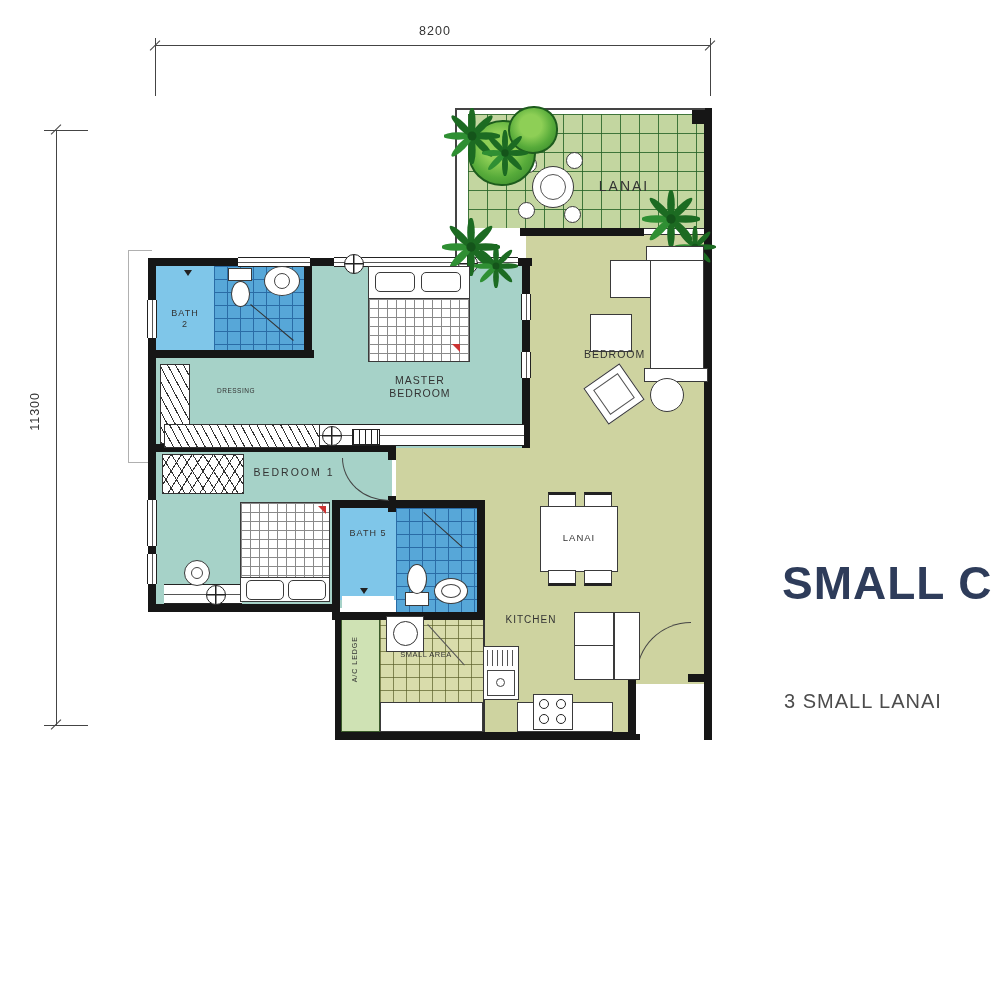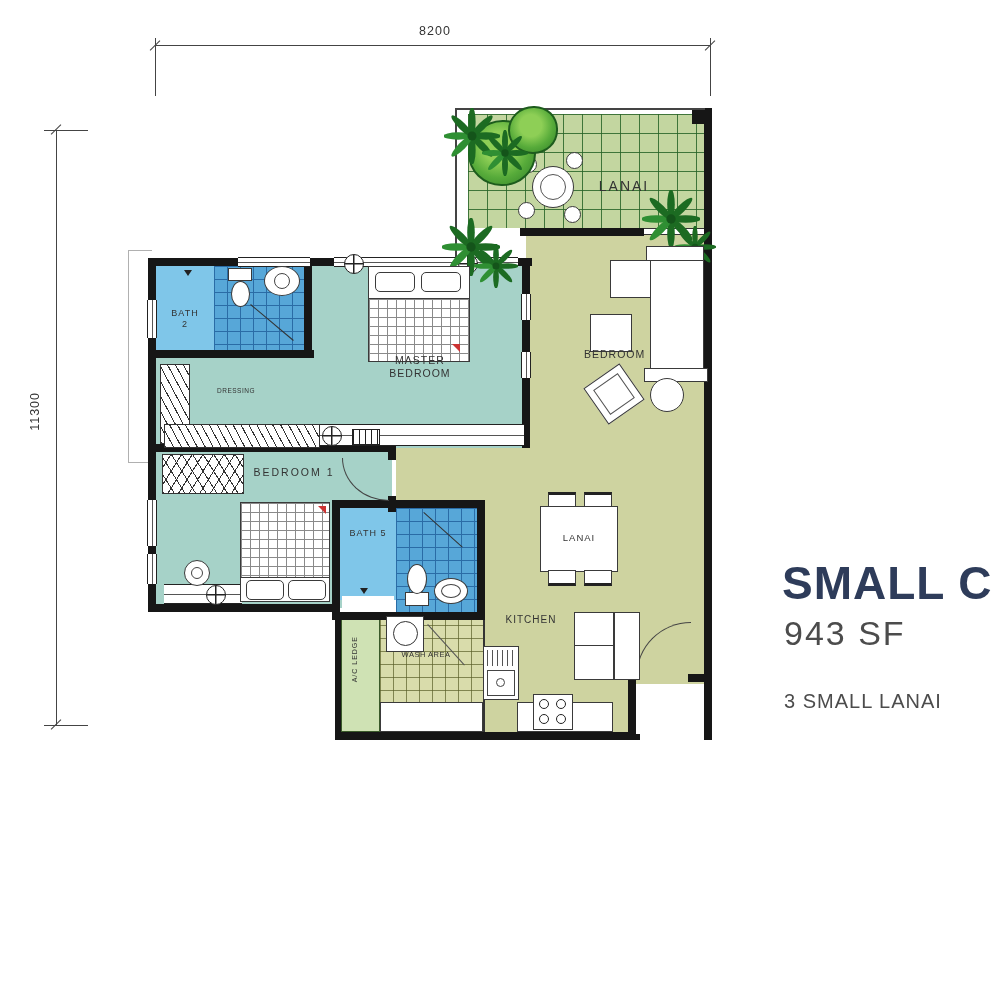--- a/index.html
+++ b/index.html
@@ -231,27 +231,26 @@
   <div class="abs circle" style="left:191px;top:567px;width:12px;height:12px;border:1px solid #444"></div>
 
   <div class="furn" style="left:548px;top:492px;width:28px;height:16px;border-top:3px solid #222"></div>
   <div class="furn" style="left:584px;top:492px;width:28px;height:16px;border-top:3px solid #222"></div>
   <div class="furn" style="left:540px;top:506px;width:78px;height:66px"></div>
   <div class="furn" style="left:548px;top:570px;width:28px;height:16px;border-bottom:3px solid #222"></div>
   <div class="furn" style="left:584px;top:570px;width:28px;height:16px;border-bottom:3px solid #222"></div>
 
   <div class="lbl" style="left:588px;top:178px;width:72px;font-size:14px;letter-spacing:2px">LANAI</div>
   <div class="lbl" style="left:584px;top:348px;width:58px;font-size:10.5px">BEDROOM</div>
-  <div class="lbl" style="left:372px;top:354px;width:96px;font-size:10.5px">MASTER BEDROOM</div>
+  <div class="lbl" style="left:372px;top:374px;width:96px;font-size:10.5px">MASTER BEDROOM</div>
   <div class="lbl" style="left:198px;top:387px;width:76px;font-size:6.5px;letter-spacing:0.5px">DRESSING</div>
   <div class="lbl" style="left:167px;top:308px;width:36px;font-size:9px">BATH 2</div>
   <div class="lbl" style="left:234px;top:466px;width:120px;font-size:10.5px;letter-spacing:2px">BEDROOM 1</div>
   <div class="lbl" style="left:348px;top:528px;width:40px;font-size:9px">BATH 5</div>
   <div class="lbl" style="left:540px;top:532px;width:78px;font-size:9.5px">LANAI</div>
   <div class="lbl" style="left:496px;top:614px;width:70px;font-size:10px">KITCHEN</div>
-  <div class="lbl" style="left:400px;top:650px;width:52px;font-size:7.5px;letter-spacing:0.5px">WASH AREA</div>
+  <div class="lbl" style="left:400px;top:650px;width:52px;font-size:7.5px;letter-spacing:0.5px">SMALL AREA</div>
   <div class="lbl vtext" style="left:351px;top:636px;font-size:7px;letter-spacing:1px">A/C LEDGE</div>
 
   <div class="abs" style="left:782px;top:556px;font-size:46px;font-weight:700;color:#2e3c5a;letter-spacing:1px;font-family:'Liberation Sans',sans-serif">SMALL C</div>
-  <div class="abs" style="left:784px;top:614px;font-size:34px;font-weight:400;color:#4c4c4c;letter-spacing:2px;font-family:'Liberation Sans',sans-serif">943 SF</div>
   <div class="abs" style="left:784px;top:690px;font-size:20px;color:#4c4c4c;letter-spacing:1px;font-family:'Liberation Sans',sans-serif">3 SMALL LANAI</div>
 
 </div>
 
 </body></html>

